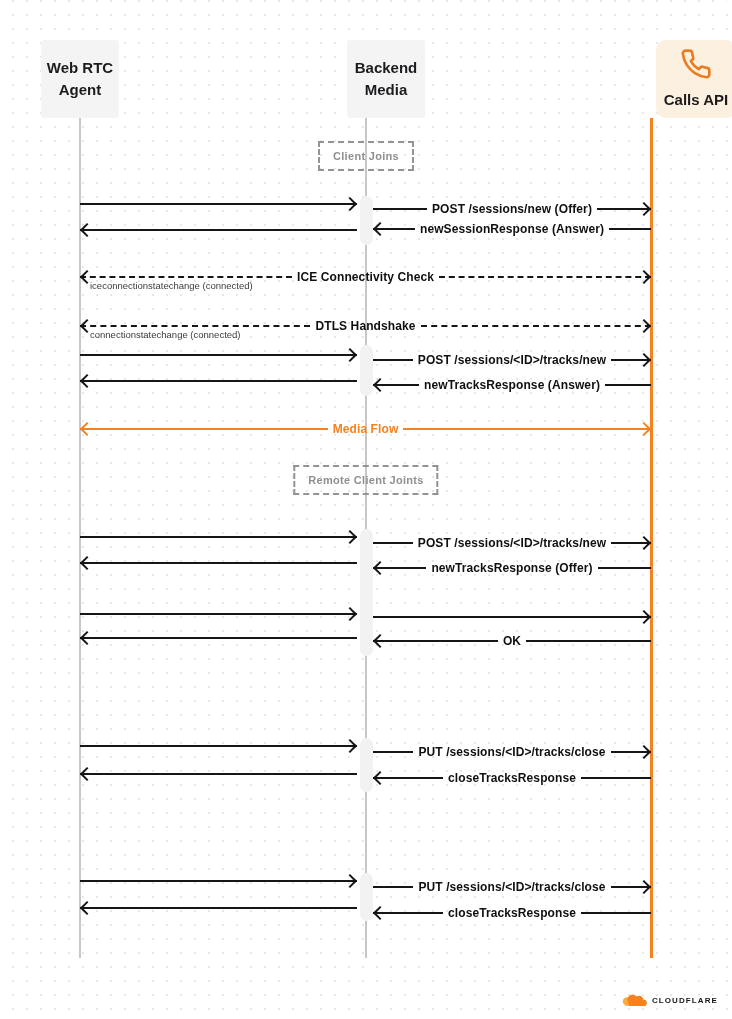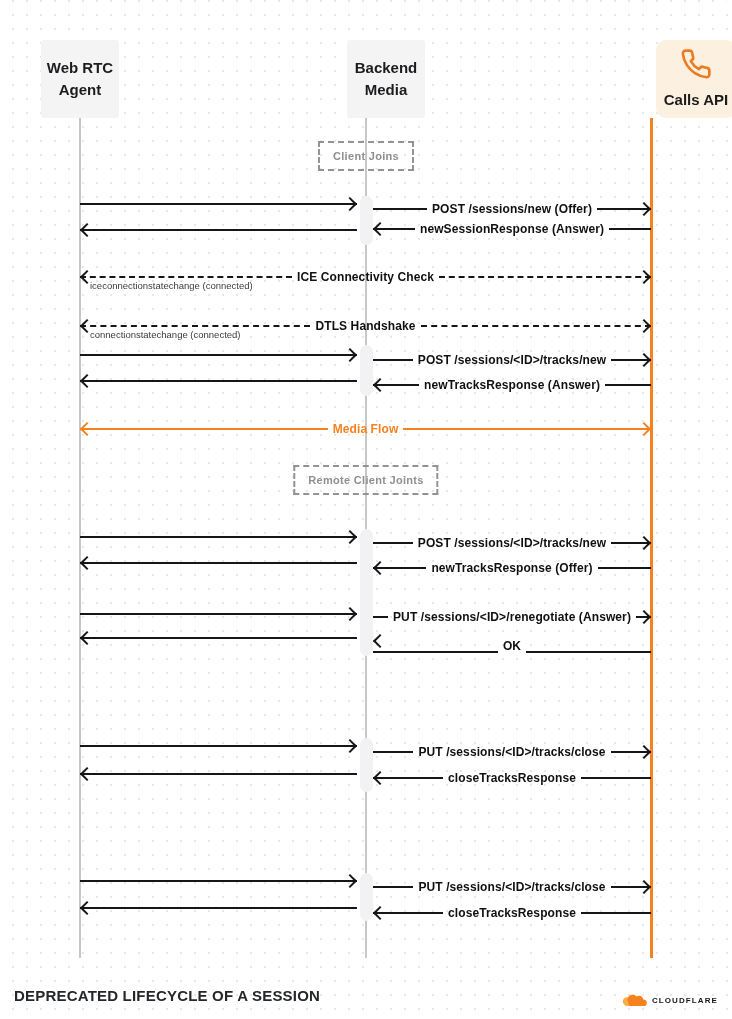--- a/index.html
+++ b/index.html
@@ -165,25 +165,24 @@
       <div class="msg" style="left: 80px; top: 551px; width: 277px;">
         <i class="seg"></i>
         <b class="chev l"></b>
       </div>
       <div class="msg" style="left: 80px; top: 602px; width: 277px;">
         <i class="seg"></i>
         <b class="chev r"></b>
       </div>
       <div class="msg" style="left: 373px; top: 605px; width: 278px;">
         <i class="seg"></i>
-        <span class="mlabel">PUT /sessions/&lt;ID&gt;/renegotiate (Answer)</span>
-        <i class="seg"></i>
-        <b class="chev r"></b>
-      </div>
-      <div class="msg" style="left: 373px; top: 629px; width: 278px; align-items: flex-end;">
+        <i class="seg"></i>
+        <b class="chev r"></b>
+      </div>
+      <div class="msg" style="left: 373px; top: 629px; width: 278px;">
         <i class="seg"></i>
         <span class="mlabel">OK</span>
         <i class="seg"></i>
         <b class="chev l"></b>
       </div>
       <div class="msg" style="left: 80px; top: 626px; width: 277px;">
         <i class="seg"></i>
         <b class="chev l"></b>
       </div>
       <div class="msg" style="left: 80px; top: 734px; width: 277px;">
@@ -224,21 +223,20 @@
       </div>
       <div class="msg" style="left: 80px; top: 896px; width: 277px;">
         <i class="seg"></i>
         <b class="chev l"></b>
       </div>
     </div>
 
   <div class="phase" style="top:141px">Client Joins</div>
   <div class="phase" style="top:465px">Remote Client Joints</div>
 
-  <div class="title">DEPRECATED LIFECYCLE OF A SESSION</div>
   <div class="logo">
     <svg width="28" height="18" viewBox="0 0 60 38">
       <g fill="#fbad41">
         <circle cx="15" cy="22" r="9"></circle>
         <rect x="10" y="20" width="14" height="12" rx="5"></rect>
       </g>
       <g fill="#f6821f">
         <circle cx="27" cy="18" r="11"></circle>
         <circle cx="41" cy="19" r="9"></circle>
         <circle cx="50" cy="25" r="7"></circle>

